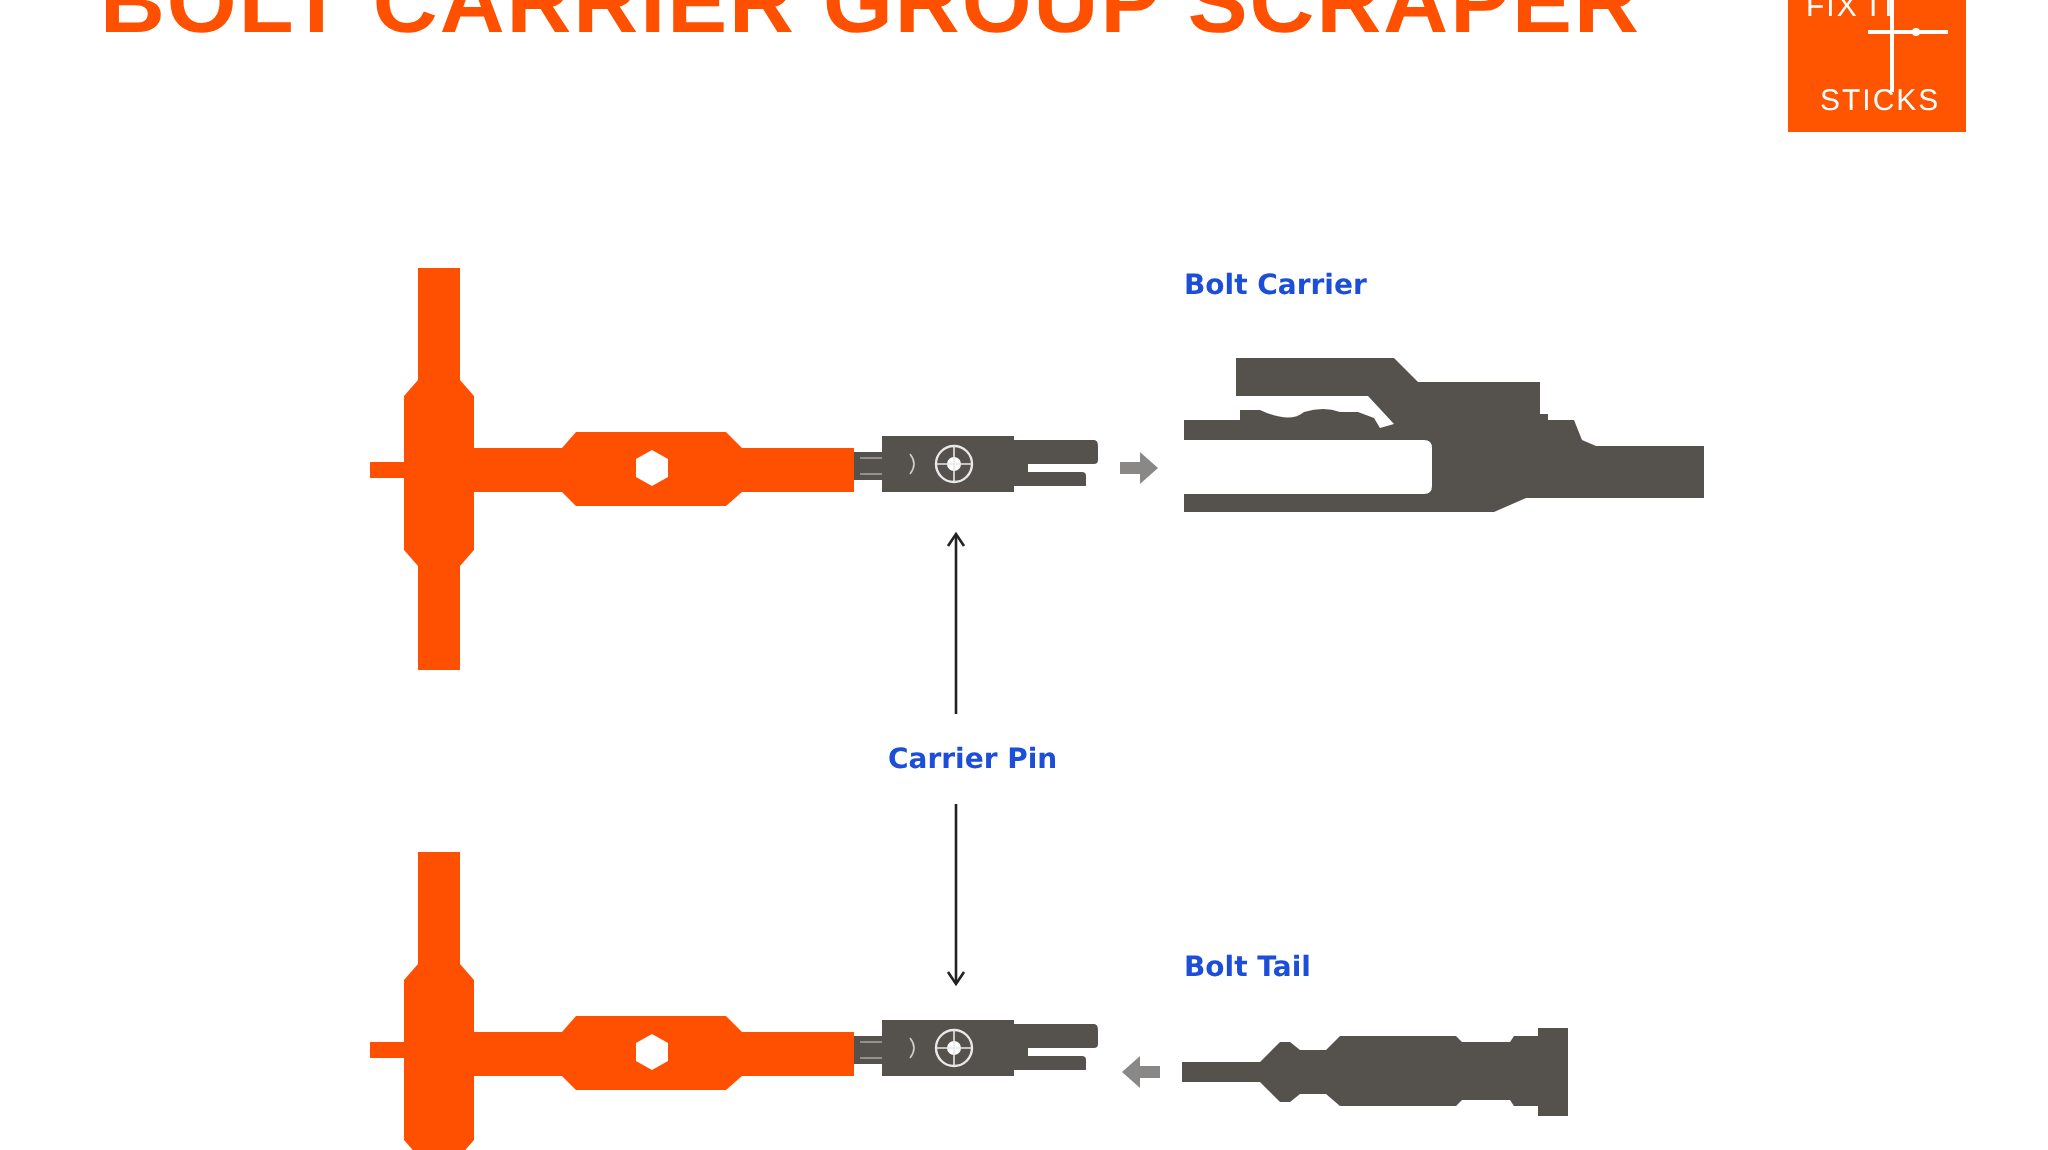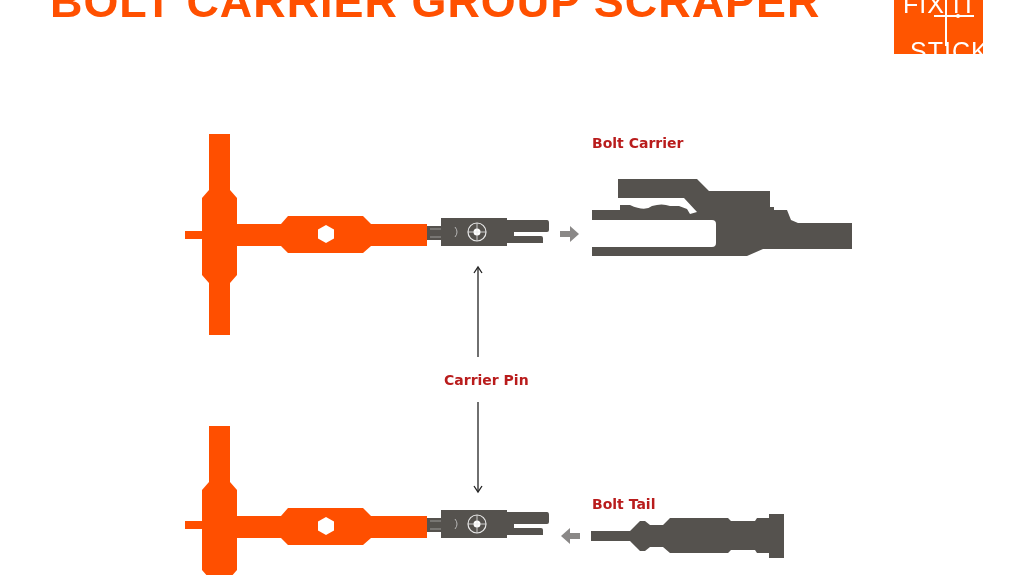--- a/index.html
+++ b/index.html
@@ -4,30 +4,30 @@
   <style>
     html, body { margin: 0; padding: 0; background: #ffffff; }
     body { width: 1024px; height: 575px; position: relative; overflow: hidden; font-family: "DejaVu Sans", sans-serif; }
     .title {
       position: absolute; left: 50px; top: -20px;
       font-family: "Liberation Sans", sans-serif; font-weight: bold;
       font-size: 44px; letter-spacing: 1px; color: #ff5000; white-space: nowrap;
       line-height: 44px; transform: scaleX(1.02); transform-origin: left top;
     }
     .logo {
-      position: absolute; left: 894px; top: 0; width: 89px; height: 54px;
+      position: absolute; left: 894px; top: 0; width: 89px; height: 66px;
       background: #ff5500; color: #fff;
-      font-family: "Liberation Sans", sans-serif; font-size: 25px; line-height: 20px;
+      font-family: "Liberation Sans", sans-serif; font-size: 15px; line-height: 20px;
     }
     .logo .l1 { position: absolute; left: 9px; top: -6px; letter-spacing: 1px; }
     .logo .l2 { position: absolute; left: 16px; top: 21px; letter-spacing: 1px; margin-top: 20px; }
     .logo svg { position: absolute; left: 0; top: 0; }
     .label {
       position: absolute; font-family: "DejaVu Sans", sans-serif; font-weight: bold;
-      font-size: 14px; color: #b91c1c; white-space: nowrap;
+      font-size: 14px; color: #1d4ed8; white-space: nowrap;
     }
     svg.diagram { position: absolute; left: 0; top: 0; }
   </style>
 </head>
 <body>
 
 <div class="title">BOLT CARRIER GROUP SCRAPER</div>
 
 <div class="logo">
   <span class="l1">FIX IT</span>
@@ -93,13 +93,13 @@
     </g>
   </g>
 
   <polygon fill="#8a8887" points="580,533 570,533 570,528 561,536 570,544 570,539 580,539"></polygon>
 
   <path fill="#55524e" d="M591,531 L630,531 L636,525 L640,521 L645,521 L650,525 L663,525 L670,518 L728,518 L731,521 L755,521 L757,518 L769,518 L769,514 L784,514 L784,558 L769,558 L769,553 L757,553 L755,550 L731,550 L728,553 L670,553 L663,547 L650,547 L645,551 L640,551 L636,547 L630,541 L591,541 Z"></path>
 </svg>
 
 <div class="label" style="left:592px; top:135px;">Bolt Carrier</div>
 <div class="label" style="left:444px; top:372px;">Carrier Pin</div>
-<div class="label" style="left:592px; top:476px;margin-top:20px;">Bolt Tail</div>
+<div class="label" style="left:592px; top:476px;">Bolt Tail</div>
 
 </body></html>

